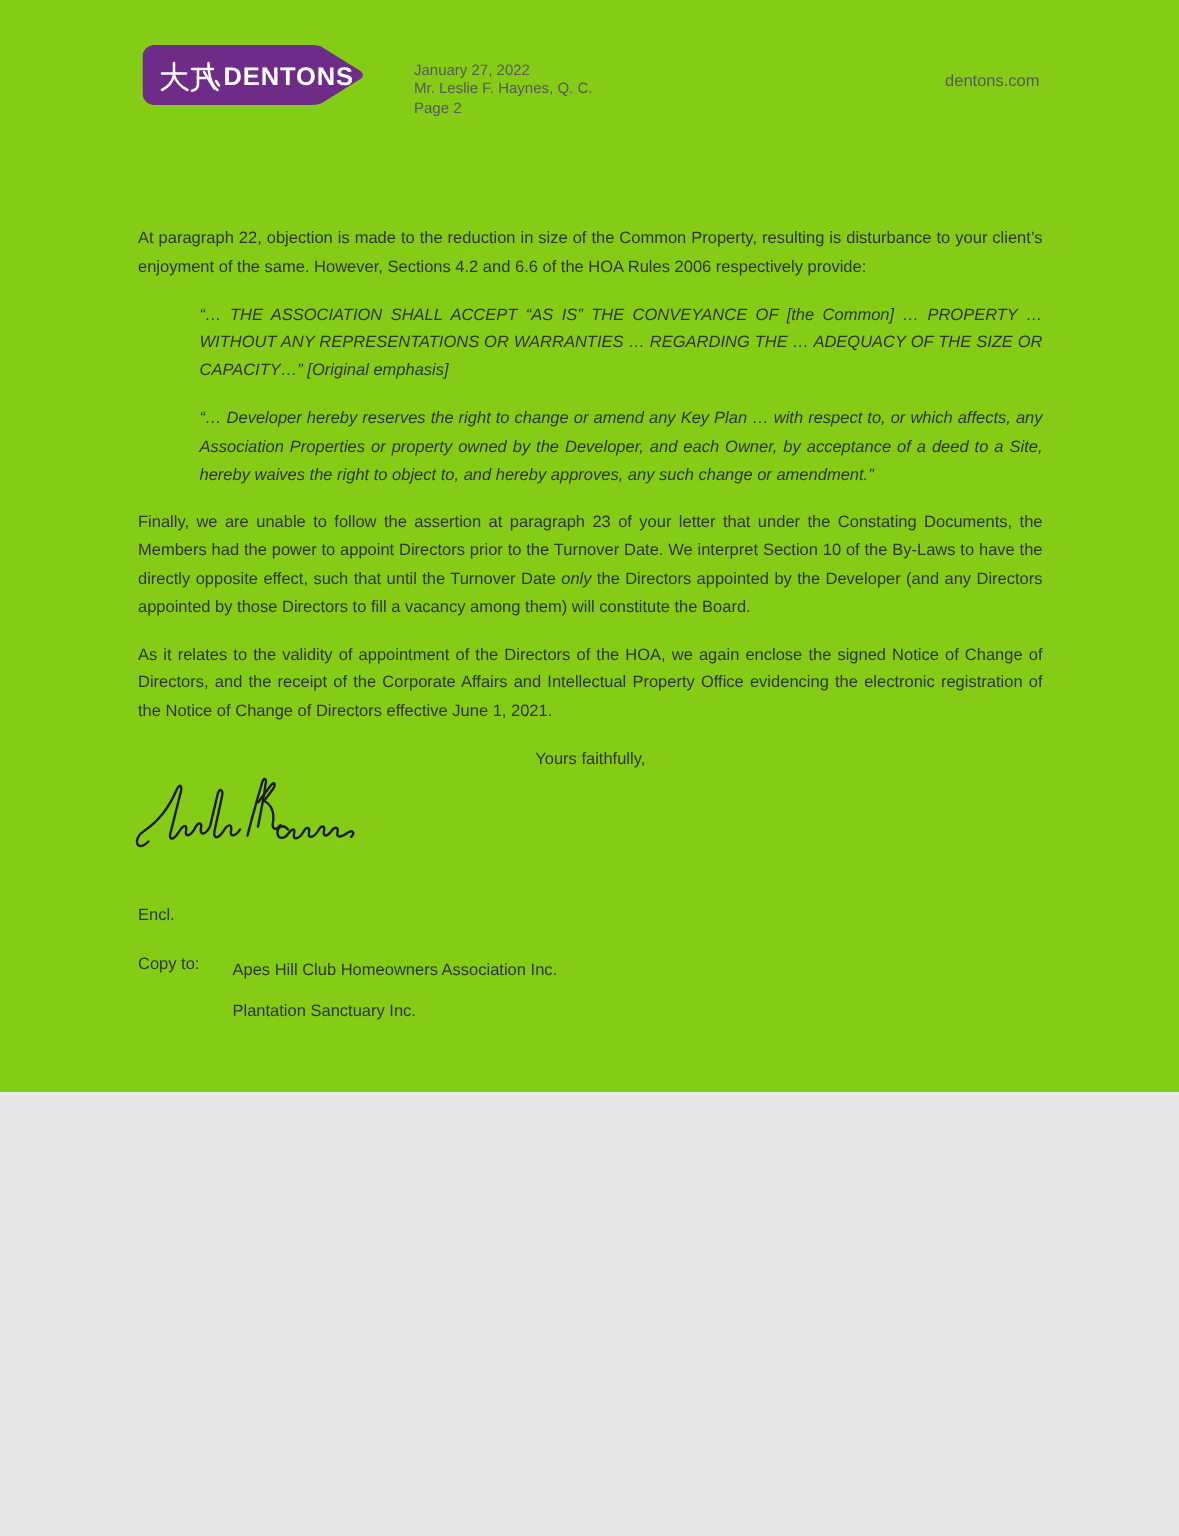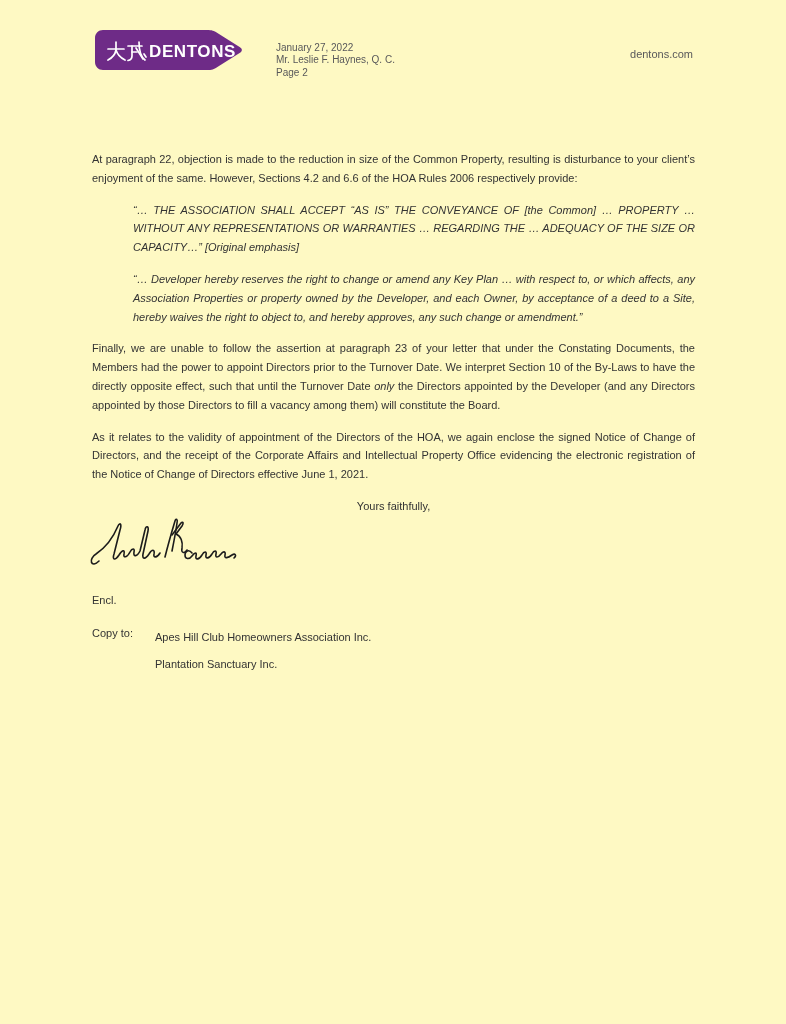--- a/index.html
+++ b/index.html
@@ -1,19 +1,19 @@
 <!DOCTYPE html>
 <html><head>
 <meta charset="utf-8">
 <style>
   * { margin:0; padding:0; box-sizing:border-box; }
   html,body { background:#e8e8e8; }
   .page {
-    position:relative; width:786px; height:1024px; margin:0 auto;
-    background:#fef9c3; font-family:"Liberation Sans", sans-serif;
+    position:relative; width:786px; height:728px; margin:0 auto;
+    background:#84cc16; font-family:"Liberation Sans", sans-serif;
     color:#343434; overflow:hidden;
   }
 
   
   .logo-wrap { position:absolute; left:95px; top:30px; width:150px; height:40px; }
   .logo-svg { position:absolute; left:0; top:0; }
   .header-info {
     position:absolute; left:276px; top:42px;
     font-size:10px; line-height:12.3px; color:#58585a;
   }
@@ -29,21 +29,21 @@
   }
   .letter-body p { margin:0 0 13px; }
   .quote { margin-left:41px !important; font-style:italic; }
   .em-only { font-style:italic; }
   .closing { margin-bottom:0 !important; text-align:center; }
 
   .signature-block { height:56px; margin:1px 0 1px -5px; }
   .name-block { line-height:16.8px; text-align:left; }
   .sig-name { font-weight:bold; letter-spacing:0.3px; color:#2b2b2b; }
 
-  .encl { margin:18px 0 0 !important; text-align:left; }
+  .encl { margin:28px 0 0 !important; text-align:left; }
   .copy-block { display:flex; margin-top:14px; text-align:left; }
   .copy-label { width:63px; flex:0 0 63px; }
   .copy-recipients div { line-height:27px; }
 </style>
 </head>
 <body>
 
 <div class="page">
 
   <div class="logo-wrap">

